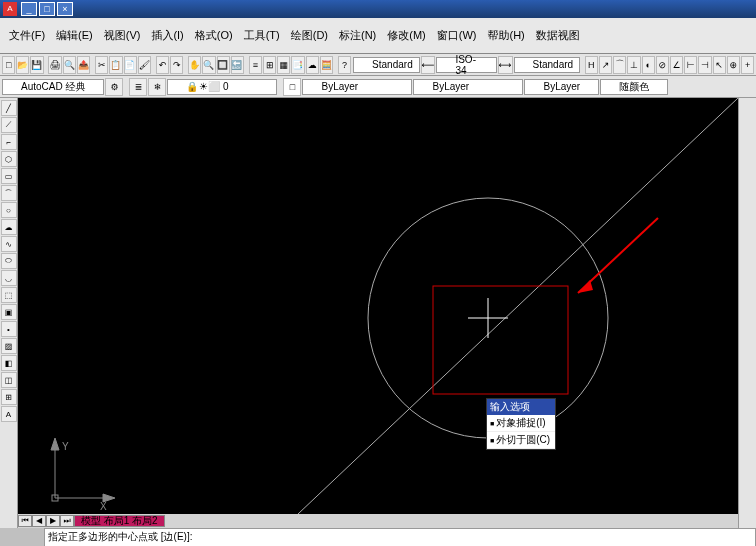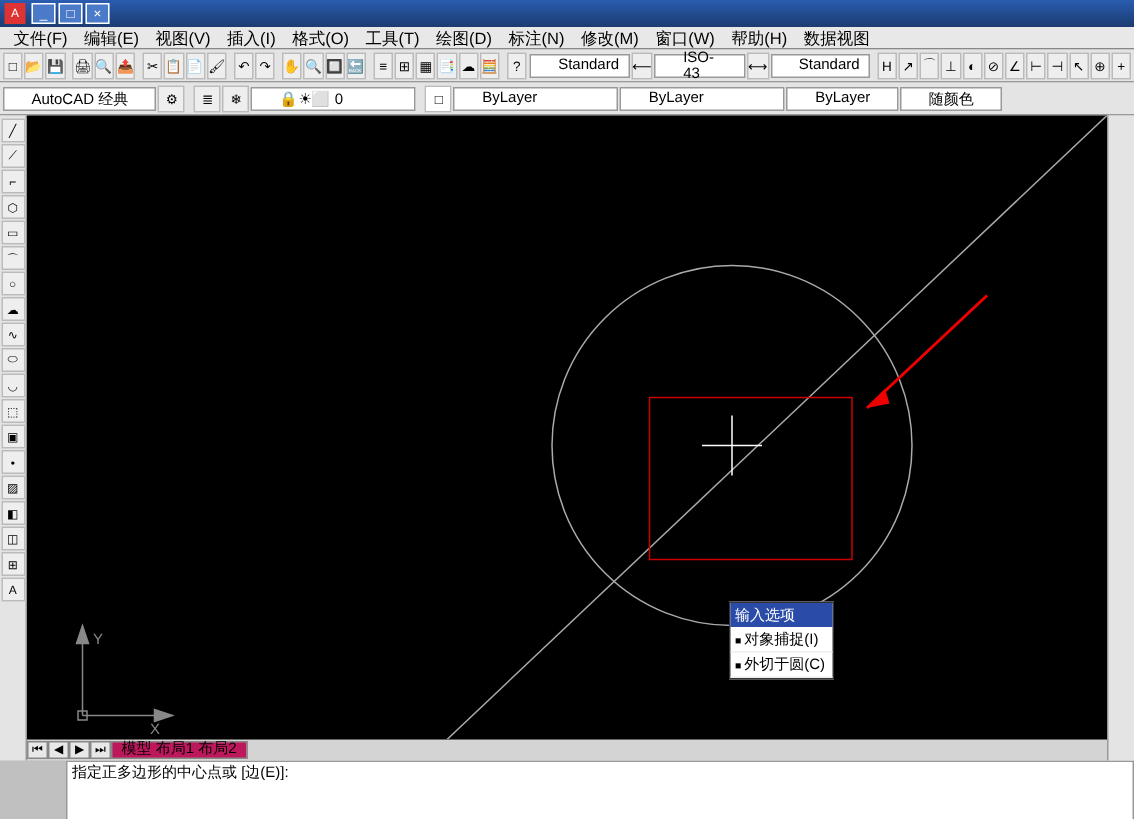--- a/index.html
+++ b/index.html
@@ -2,21 +2,21 @@
 <html><head>
 <meta charset="utf-8">
 <style>
 *{margin:0;padding:0;box-sizing:border-box;font-family:"Microsoft YaHei",SimSun,sans-serif;font-size:10px;}
 body{width:756px;height:546px;background:#c0c0c0;overflow:hidden;position:relative;}
 .titlebar{height:18px;background:linear-gradient(#2a5cb0,#1a3c70);display:flex;align-items:center;padding:0 3px;color:#fff;}
 .titlebar .icon{width:14px;height:14px;background:#d33;display:inline-block;margin-right:4px;font-size:8px;text-align:center;line-height:14px;}
 .titlebar .title{flex:1;font-size:11px;}
 .titlebar .winbtns{display:flex;gap:2px;}
 .titlebar .winbtns span{width:16px;height:14px;background:#4a7ac8;border:1px solid #fff;text-align:center;line-height:12px;font-size:9px;}
-.menubar{height:15px;background:#e8e8e8;display:flex;align-items:center;padding:0 4px;gap:1px;border-bottom:1px solid #888;}
+.menubar{height:36px;background:#e8e8e8;display:flex;align-items:center;padding:0 4px;gap:1px;border-bottom:1px solid #888;}
 .menubar span{padding:1px 5px;font-size:11px;color:#000;}
 .toolbar{height:22px;background:#e4e4e4;border-bottom:1px solid #999;display:flex;align-items:center;padding:0 2px;gap:1px;}
 .tb-btn{width:18px;height:18px;border:1px solid #bbb;background:#eee;display:inline-flex;align-items:center;justify-content:center;font-size:9px;}
 .tb-sep{width:4px;}
 .tb-combo{height:16px;background:#fff;border:1px solid #999;font-size:10px;padding:0 18px;display:inline-flex;align-items:center;min-width:50px;}
 .tb-combo.wide{min-width:110px;}
 .main{display:flex;height:430px;}
 .lefttool{width:18px;background:#e4e4e4;border-right:1px solid #999;display:flex;flex-direction:column;gap:1px;padding:2px 0;}
 .lefttool .lt{width:16px;height:16px;border:1px solid #bbb;background:#eee;margin:0 auto;font-size:8px;display:flex;align-items:center;justify-content:center;}
 .righttool{width:18px;background:#e4e4e4;border-left:1px solid #999;}
@@ -25,21 +25,21 @@
 .scrollh{height:14px;background:#d4d4d4;display:flex;align-items:center;}
 .scrollh .tab{background:#be185d;border:1px solid #888;padding:0 6px;font-size:10px;height:12px;line-height:10px;}
 .scrollh .arrows{display:flex;}
 .scrollh .arrows span{width:14px;height:12px;border:1px solid #888;background:#e8e8e8;text-align:center;font-size:8px;}
 .cmdarea{height:40px;background:#fff;border:1px solid #999;font-family:SimSun,monospace;font-size:11px;padding:1px 3px;color:#000;line-height:13px;margin-left:44px;}
 .statusbar{height:18px;background:#e4e4e4;border-top:1px solid #999;display:flex;align-items:center;font-size:10px;}
 .statusbar .coords{padding:0 6px;}
 .statusbar .sbtn{border:1px solid #999;padding:0 5px;height:14px;line-height:12px;margin-left:1px;background:#ddd;}
 
 .canvas svg{position:absolute;top:0;left:0;}
-.ctx-menu{position:absolute;left:468px;top:300px;background:#fff;border:1px solid #333;font-size:10px;width:70px;margin-top:24px;}
+.ctx-menu{position:absolute;left:468px;top:300px;background:#fff;border:1px solid #333;font-size:10px;width:70px;}
 .ctx-menu .hdr{background:#2a4ba8;color:#fff;padding:1px 3px;}
 .ctx-menu .itm{padding:1px 3px;color:#000;border-bottom:1px solid #eee;}
 .ctx-menu .itm::before{content:"■ ";font-size:7px;}
 </style>
 </head>
 <body>
 
 <div class="titlebar">
   <span class="icon">A</span>
   <div class="winbtns">
@@ -90,21 +90,21 @@
   <span class="tb-btn">⊞</span>
   <span class="tb-btn">▦</span>
   <span class="tb-btn">📑</span>
   <span class="tb-btn">☁</span>
   <span class="tb-btn">🧮</span>
   <span class="tb-sep"></span>
   <span class="tb-btn">?</span>
   <span style="flex:1"></span>
   <span class="tb-combo">Standard</span>
   <span class="tb-btn">⟵</span>
-  <span class="tb-combo">ISO-43</span>
+  <span class="tb-combo">ISO-34</span>
   <span class="tb-btn">⟷</span>
   <span class="tb-combo">Standard</span>
   <span class="tb-sep"></span>
   <span class="tb-btn">H</span>
   <span class="tb-btn">↗</span>
   <span class="tb-btn">⌒</span>
   <span class="tb-btn">⊥</span>
   <span class="tb-btn">◐</span>
   <span class="tb-btn">⊘</span>
   <span class="tb-btn">∠</span>

